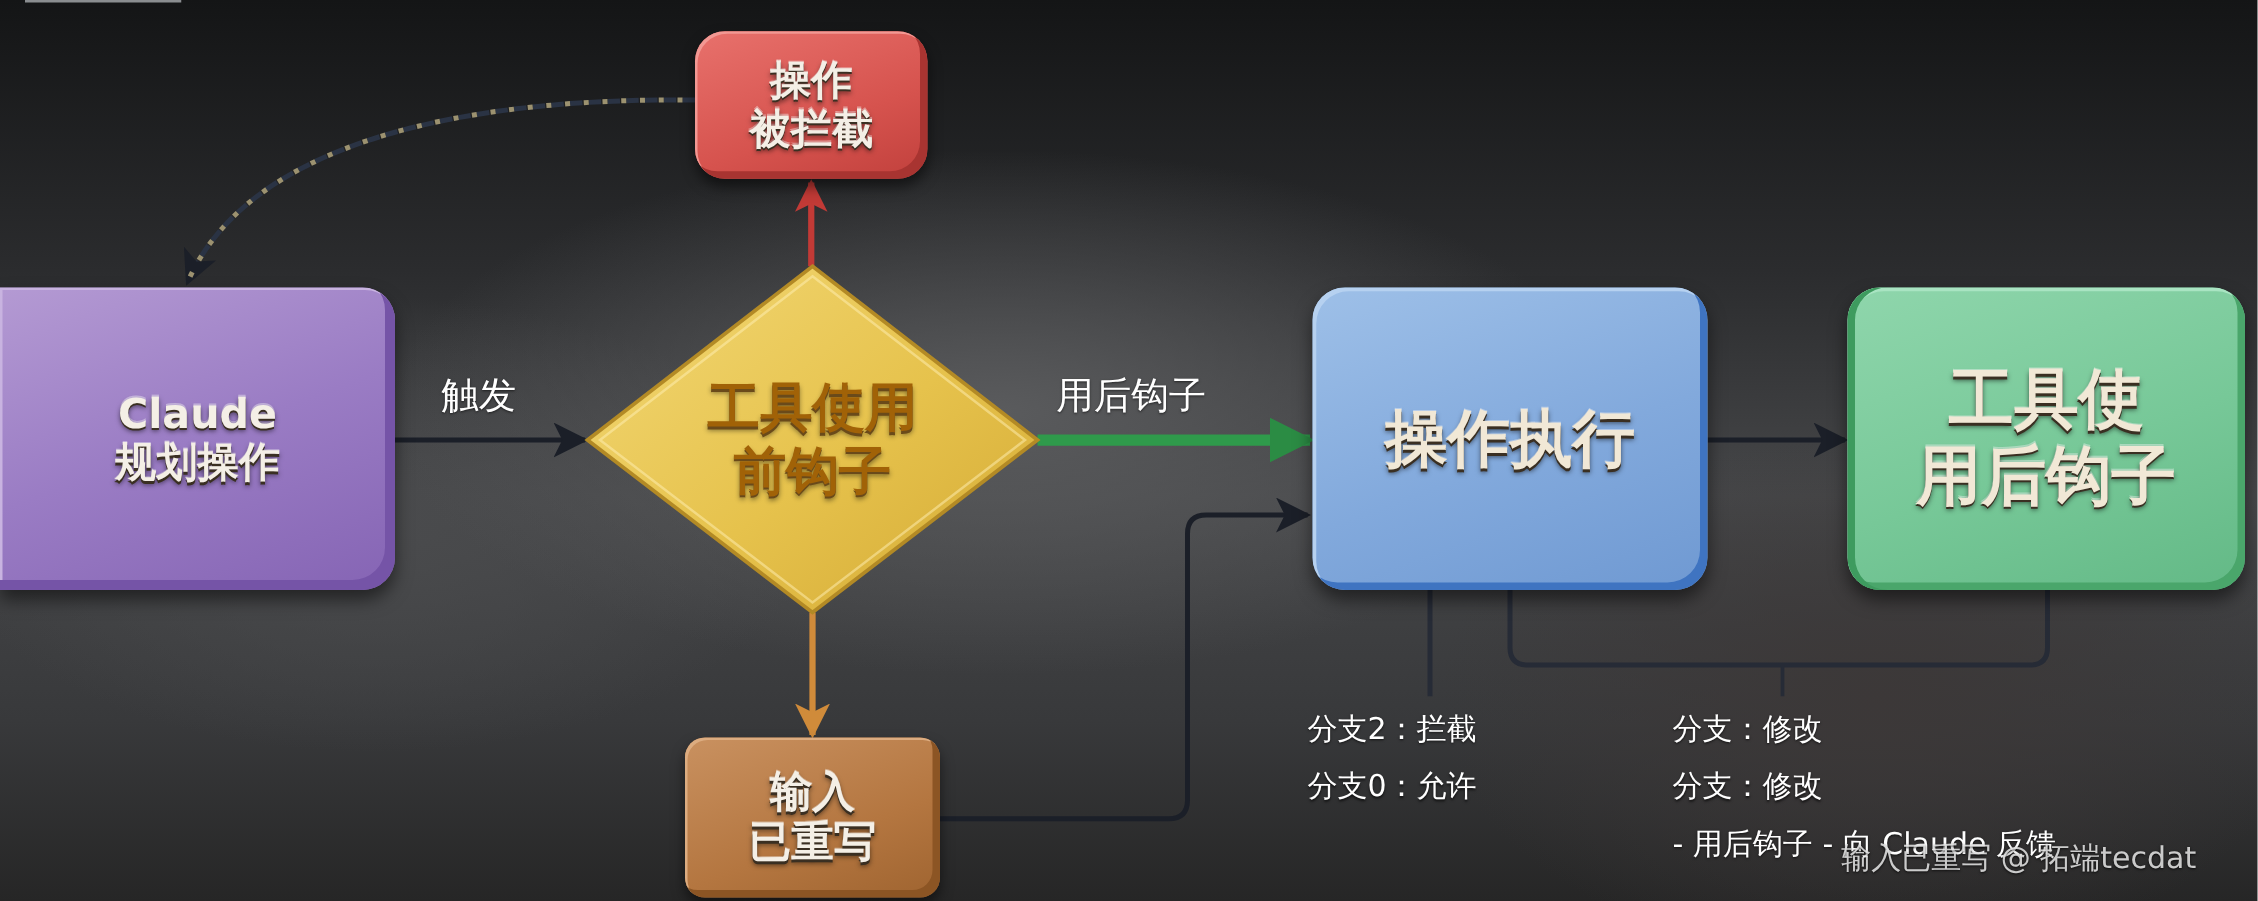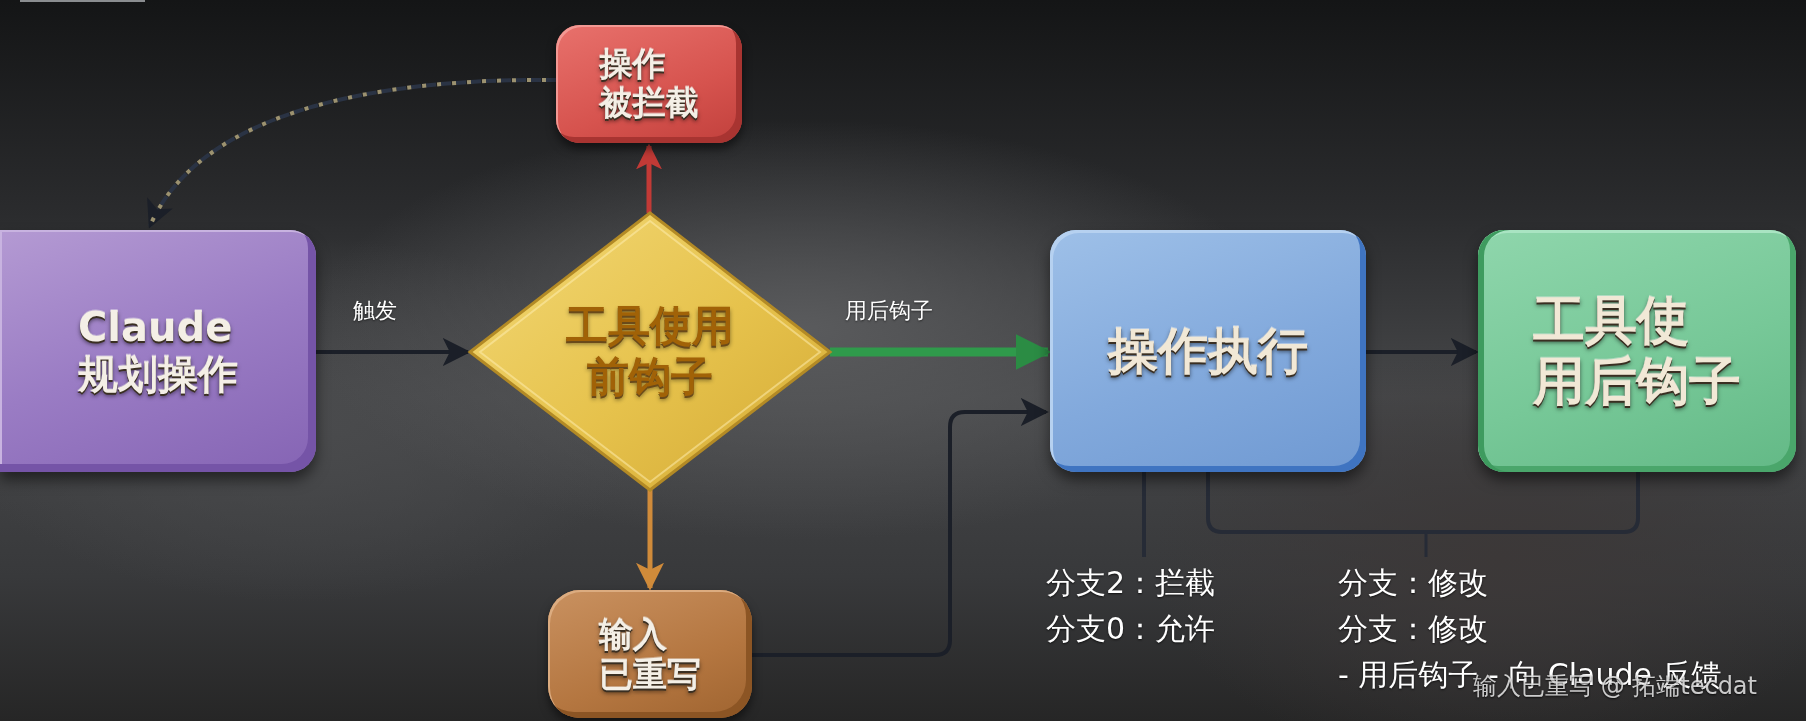--- a/index.html
+++ b/index.html
@@ -9,42 +9,42 @@
     background:
       radial-gradient(ellipse 700px 300px at 800px 330px, #5a5b5d 0%, rgba(90,91,93,0) 70%),
       radial-gradient(ellipse 500px 260px at 300px 420px, #4a4b4d 0%, rgba(74,75,77,0) 70%),
       radial-gradient(ellipse 500px 300px at 1500px 560px, #3c3838 0%, rgba(60,56,56,0) 70%),
       linear-gradient(180deg, #141516 0%, #2b2c2e 30%, #464749 55%, #38393b 80%, #262626 100%);
   }
   .topbar { position:absolute; left:20px; top:0; width:125px; height:2px; background:#8a8d90; }
   svg.wires { position:absolute; left:0; top:0; }
   .box {
     position:absolute; border-radius:26px; display:flex; align-items:center; justify-content:center;
-    font-weight:bold; color:#f4efe6;
+    text-align:center; font-weight:bold; color:#f4efe6;
     text-shadow: 0 2px 0 #3a2f22, 0 3px 4px rgba(0,0,0,.55), 0 -1px 0 rgba(255,255,255,.4);
   }
   .box .lbl { white-space:pre-line; line-height:1.18; }
   .purple {
     left:0; top:230px; width:316px; height:242px;
     background:linear-gradient(160deg,#b49ad3 0%,#9a7cc4 50%,#8564b4 100%);
     box-shadow: inset -8px -8px 0 #7554a7, inset 2px 2px 0 #c8b3e0, 0 8px 14px rgba(0,0,0,.5);
     border-radius:0 26px 26px 0; font-size:40px;
   }
-  .purple .lbl { font-size:40px; }
+  .purple .lbl { font-size:33px; }
   .red {
     left:556px; top:25px; width:186px; height:118px;
     background:linear-gradient(160deg,#e8716c 0%,#d6534e 60%,#c1403c 100%);
     box-shadow: inset -6px -6px 0 #a83431, inset 2px 2px 0 #f29893, 0 6px 10px rgba(0,0,0,.5);
     border-radius:24px; font-size:33px;
   }
   .brown {
     left:548px; top:590px; width:204px; height:128px;
     background:linear-gradient(160deg,#c99160 0%,#b47640 60%,#9f6430 100%);
     box-shadow: inset -6px -6px 0 #8c5524, inset 2px 2px 0 #dcac80, 0 6px 10px rgba(0,0,0,.5);
-    border-radius:32px; font-size:34px;
+    border-radius:16px; font-size:34px;
   }
   .blue {
     left:1050px; top:230px; width:316px; height:242px;
     background:linear-gradient(160deg,#9ec0e8 0%,#82a9dc 55%,#6f99d2 100%);
     box-shadow: inset -6px -6px 0 #3f74c1, inset 3px 3px 0 #b6d1f0, 0 8px 14px rgba(0,0,0,.5);
     font-size:50px;
   }
   .green {
     left:1478px; top:230px; width:318px; height:242px;
     background:linear-gradient(160deg,#8fd6ac 0%,#77c898 55%,#63b986 100%);
@@ -52,24 +52,24 @@
     font-size:52px;
   }
   .green .lbl, .blue .lbl { color:#f1e8d6; }
   .diamond-label {
     position:absolute; left:470px; top:213px; width:360px; height:277px;
     display:flex; align-items:center; justify-content:center; text-align:center;
     font-weight:bold; font-size:42px; color:#a16207; line-height:1.2; white-space:pre-line;
     text-shadow: 0 2px 0 #6a4a1a, 0 3px 4px rgba(0,0,0,.45);
   }
   .edge-label {
-    position:absolute; color:#ffffff; font-size:22px; white-space:nowrap;
+    position:absolute; color:#ffffff; font-size:30px; white-space:nowrap;
     text-shadow: 0 1px 2px rgba(0,0,0,.6);
   }
-  .note { position:absolute; color:#ffffff; font-size:30px; line-height:46px; white-space:pre; text-shadow: 0 1px 2px rgba(0,0,0,.7); }
+  .note { position:absolute; color:#ffffff; font-size:24px; line-height:46px; white-space:pre; text-shadow: 0 1px 2px rgba(0,0,0,.7); }
   .watermark {
     position:absolute; left:1473px; top:670px; font-size:24px; color:rgba(235,235,235,.85);
     white-space:nowrap; text-shadow: 0 1px 2px rgba(0,0,0,.8);
   }
 </style>
 </head>
 <body>
 
 <div class="topbar"></div>
 

